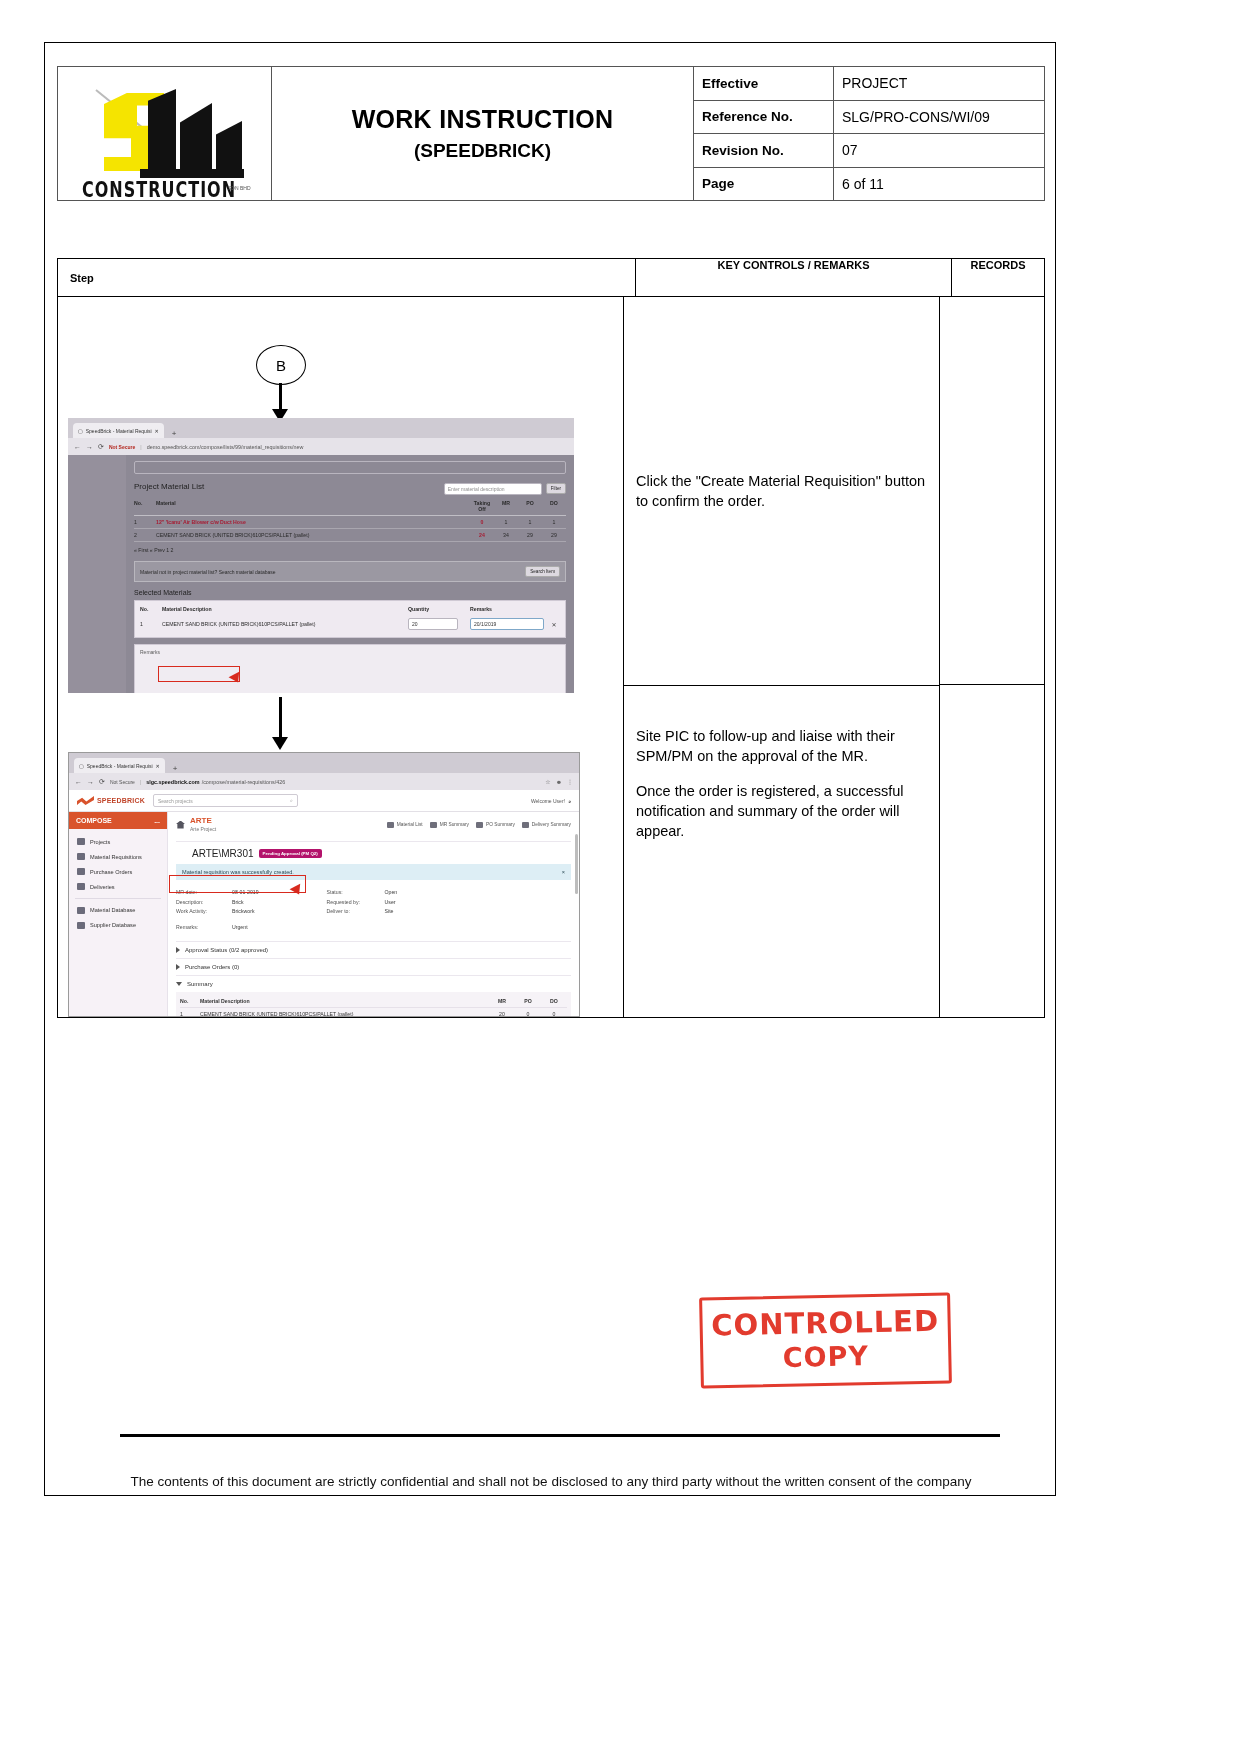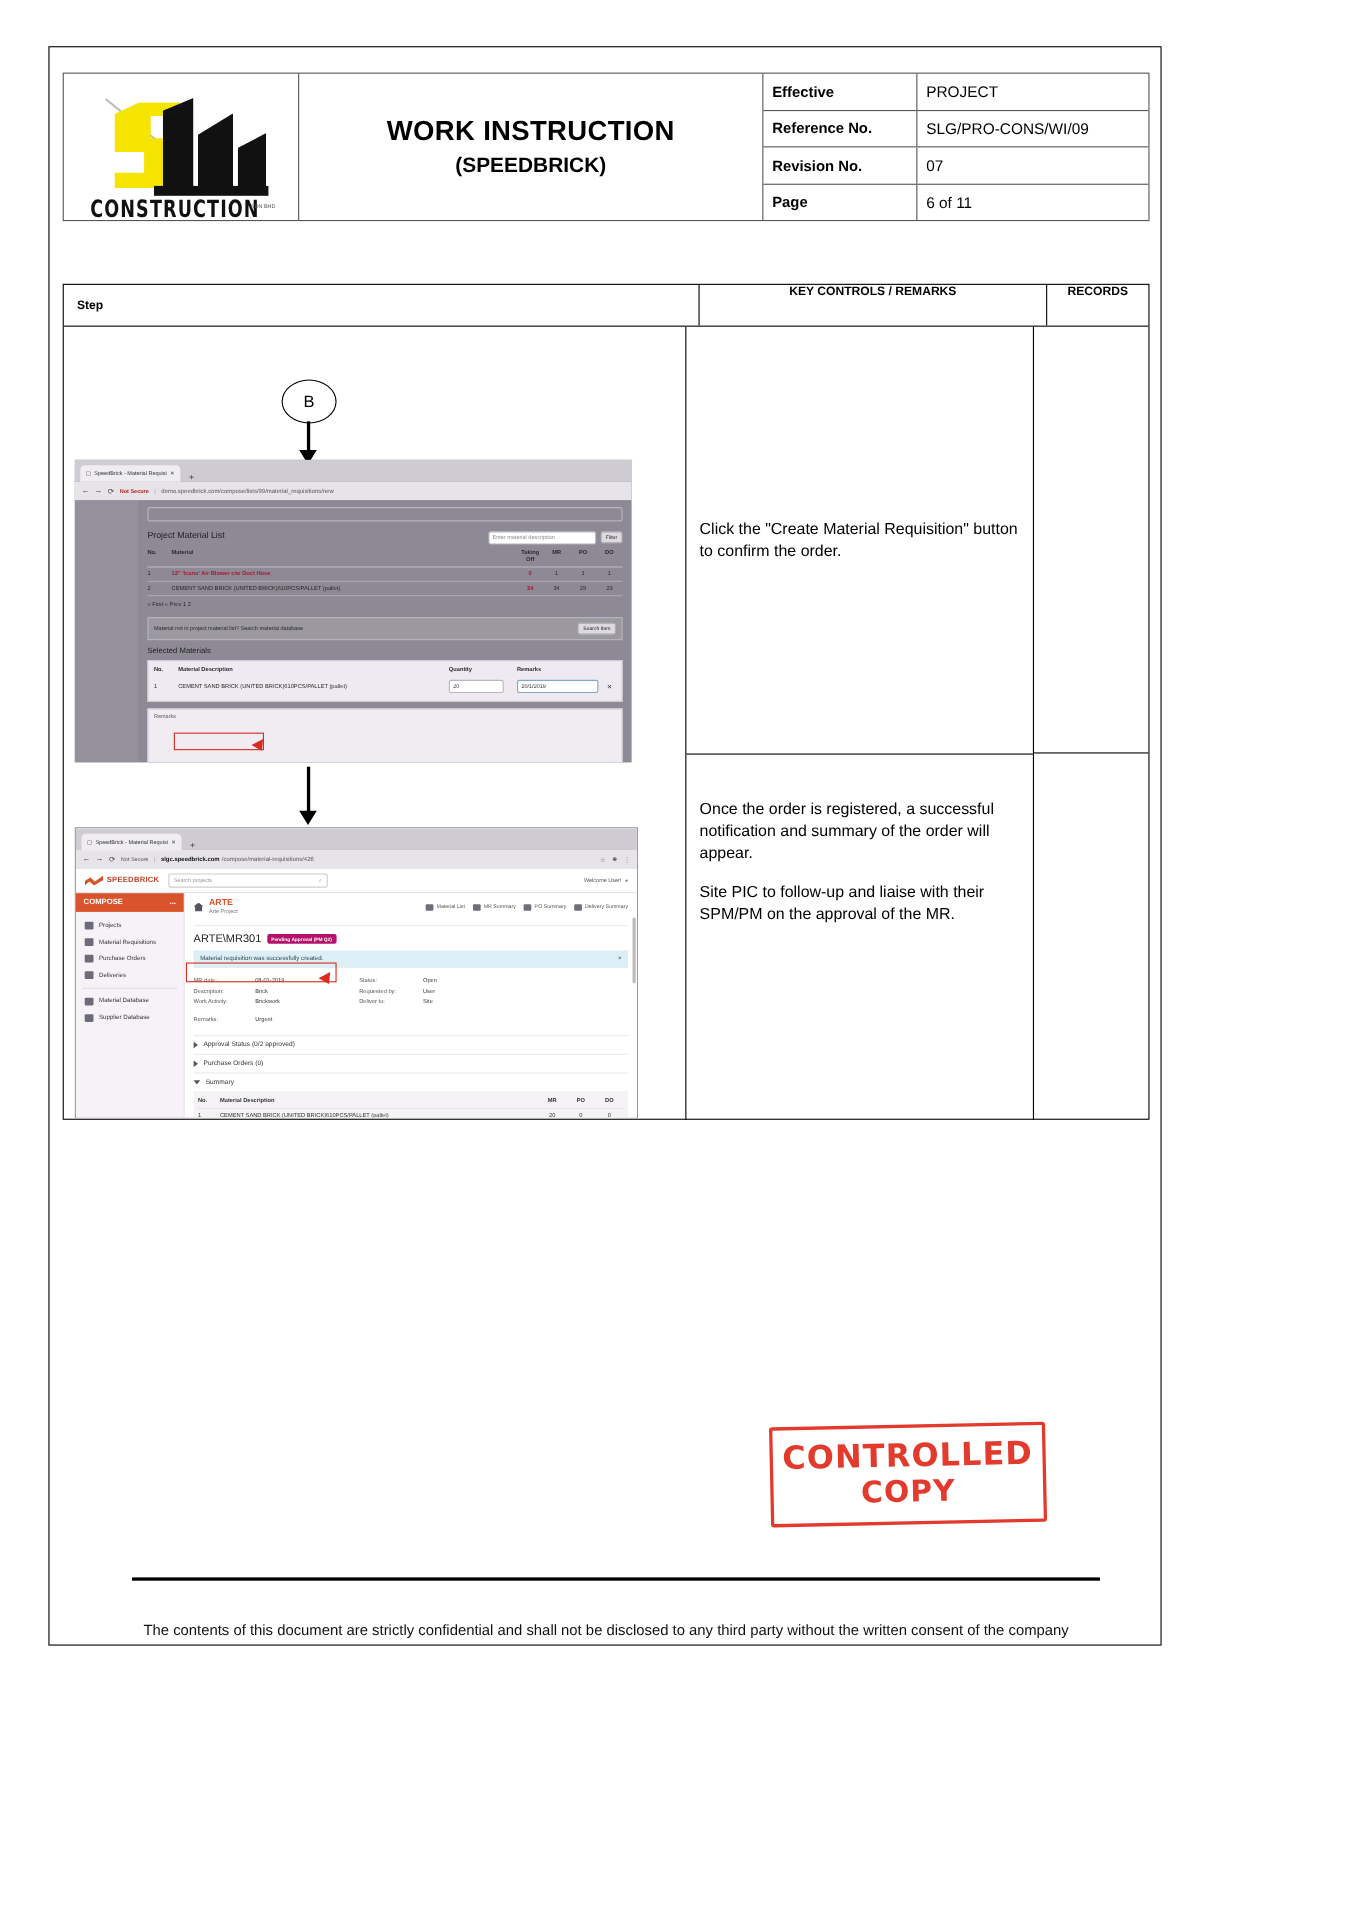--- a/index.html
+++ b/index.html
@@ -157,21 +157,21 @@
   .s2-main{ flex:1; background:#fff; padding:5px 8px; position:relative; }
   .s2-proj{ display:flex; align-items:center; gap:5px; padding-bottom:9px;
             border-bottom:.6px solid #ebe7ee; }
   .s2-home{ width:9px; height:8px; background:#55555f;
             clip-path:polygon(50% 0,100% 45%,85% 45%,85% 100%,15% 100%,15% 45%,0 45%); }
   .s2-pname{ font-size:8px; font-weight:bold; color:#d9532c; line-height:1; }
   .s2-psub{ font-size:5px; color:#777; margin-top:1px; }
   .s2-tabs{ margin-left:auto; display:flex; gap:7px; align-items:center; }
   .s2-tab{ display:flex; align-items:center; gap:3px; font-size:4.8px; color:#555; }
   .s2-tico{ width:7px; height:6px; background:#6f6f7b; border-radius:1px; }
-  .s2-mrtitle{ display:flex; align-items:center; gap:5px; margin:6px 0 5px; }
+  .s2-mrtitle{ display:flex; align-items:center; gap:5px; margin:6px 16px 5px; }
   .s2-mrid{ font-size:10px; color:#222; }
   .s2-badge{ background:#b3126b; color:#fff; font-size:4.4px; font-weight:bold;
              padding:2px 4px; border-radius:2px; }
   .s2-alert{ background:#ddeef5; font-size:5.6px; color:#2a4a55;
              padding:5px 6px; display:flex; justify-content:space-between; }
   .s2-details{ display:flex; margin-top:8px; font-size:5.2px; color:#3a3a3a; }
   .dl-col{ display:flex; gap:6px; }
   .dl-k{ width:50px; color:#555; line-height:1.85; }
   .dl-v{ line-height:1.85; }
   .dl-col.second{ margin-left:68px; }
@@ -554,22 +554,22 @@
         <div class="hl-box" style="left:100px; top:122px; width:135px; height:16px;"></div>
         <div class="cursor-arrow" style="left:222px; top:133px;"></div>
       </div>
     </div>
 
     <div class="col-key">
       <div class="key-cell k1">
         <p>Click the "Create Material Requisition" button to confirm the order.</p>
       </div>
       <div class="key-cell k2">
+        <p>Site PIC to follow-up and liaise with their SPM/PM on the approval of the MR.</p>
         <p>Once the order is registered, a successful notification and summary of the order will appear.</p>
-        <p>Site PIC to follow-up and liaise with their SPM/PM on the approval of the MR.</p>
       </div>
     </div>
 
     <div class="col-rec">
       <div class="rec-cell r1"></div>
       <div class="rec-cell r2"></div>
     </div>
 
   </div>
 </div>

